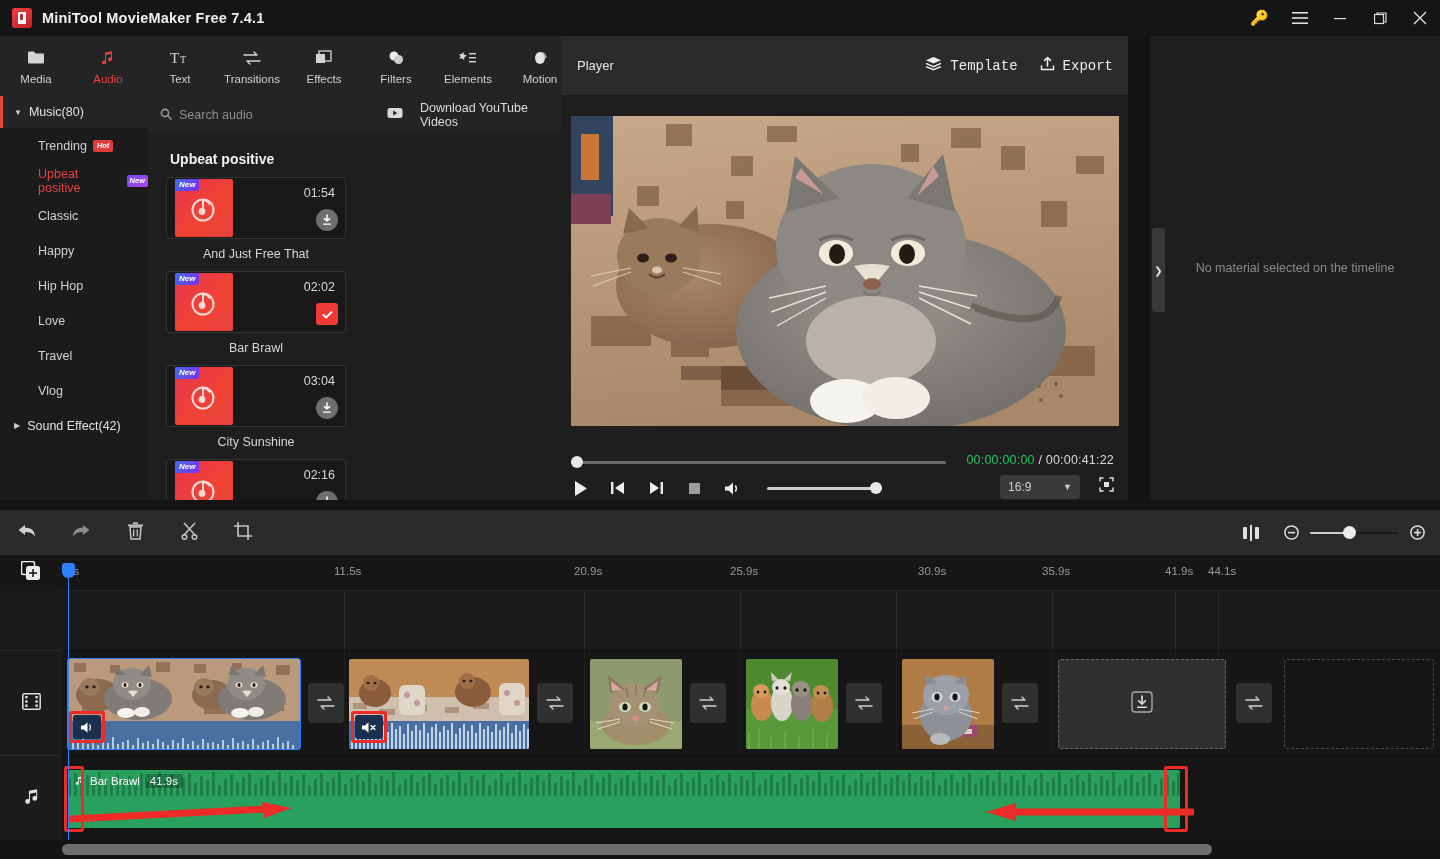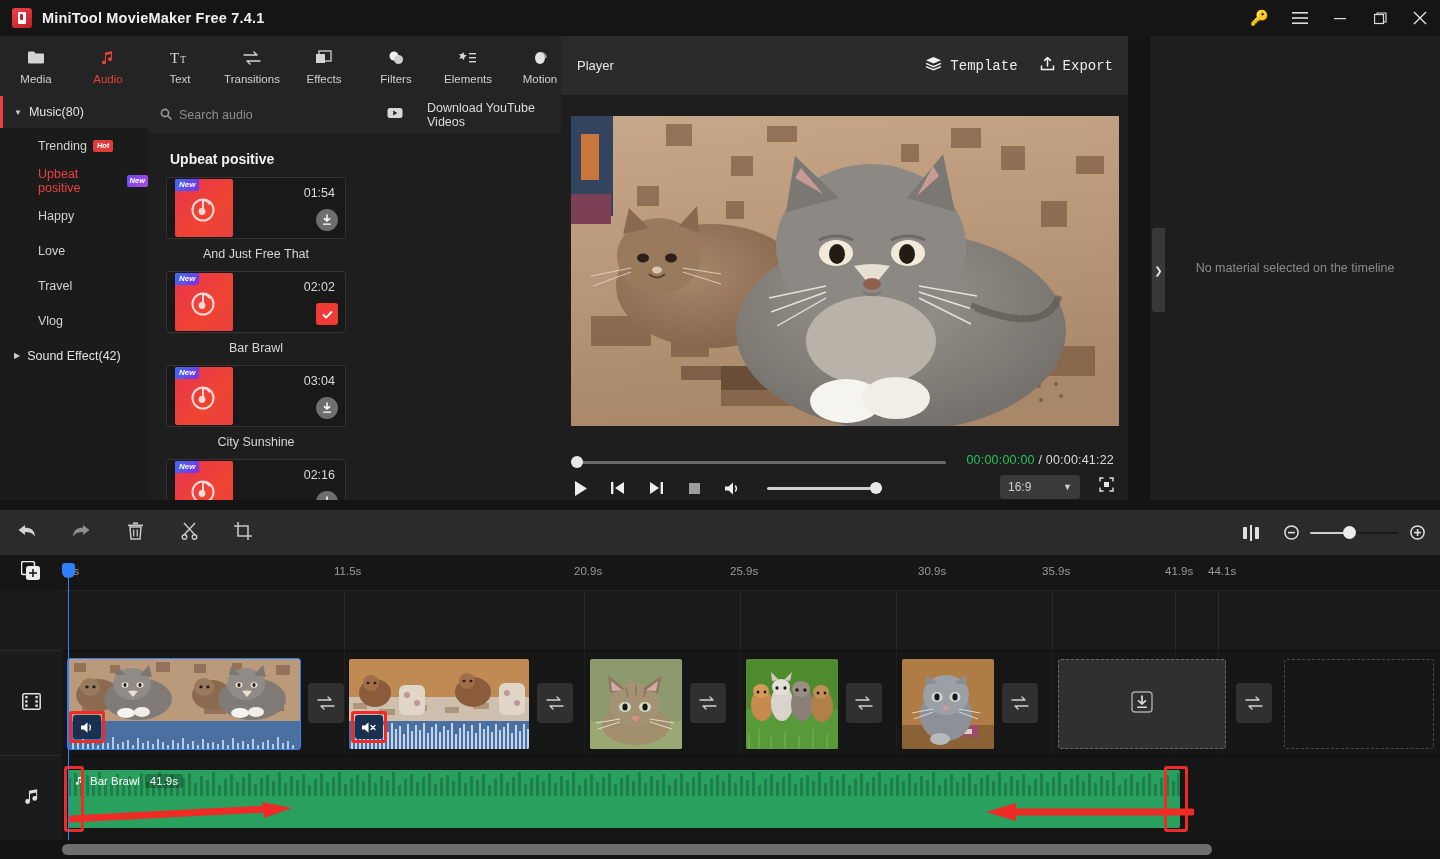--- a/index.html
+++ b/index.html
@@ -95,21 +95,21 @@
   .browse-head {
     height: 37px; background: #242424; display: flex; align-items: center;
     padding: 0 14px 0 12px; gap: 8px; justify-content: center;
   }
   .search-wrap { display: flex; align-items: center; gap: 7px; flex: 1; }
   .search-input {
     background: transparent; border: none; outline: none;
     color: #cfcfcf; font-size: 12.5px; font-family: inherit; width: 200px;
   }
   .search-input::placeholder { color: #8d8d8d; }
-  .yt-dl { display: flex; align-items: center; gap: 24px; font-size: 12.5px; color: #dcdcdc; cursor: pointer; }
+  .yt-dl { display: flex; align-items: center; gap: 17px; font-size: 12.5px; color: #dcdcdc; cursor: pointer; }
   .browse-body { position: relative; height: 367px; overflow: hidden; padding: 0 18px; }
   .sec-title { font-size: 14px; font-weight: bold; color: #f0f0f0; margin: 18px 0 10px 4px; }
   .grid { display: flex; flex-wrap: wrap; gap: 0 40px; }
   .track { width: 180px; margin-bottom: 10px; }
   .track-card {
     position: relative; height: 62px; background: #191919;
     border: 1px solid #333; border-radius: 3px;
     display: flex; align-items: center; padding: 0 10px;
   }
   .thumb {
@@ -392,21 +392,27 @@
     </div>
     <div class="cat-item">
       <span>Trending</span>
       <span class="badge-hot">Hot</span>
     </div>
     <div class="cat-item active">
       <span>Upbeat positive</span>
       <span class="badge-new">New</span>
     </div>
     <div class="cat-item">
+      <span>Classic</span>
+    </div>
+    <div class="cat-item">
       <span>Happy</span>
+    </div>
+    <div class="cat-item">
+      <span>Hip Hop</span>
     </div>
     <div class="cat-item">
       <span>Love</span>
     </div>
     <div class="cat-item">
       <span>Travel</span>
     </div>
     <div class="cat-item">
       <span>Vlog</span>
     </div>

